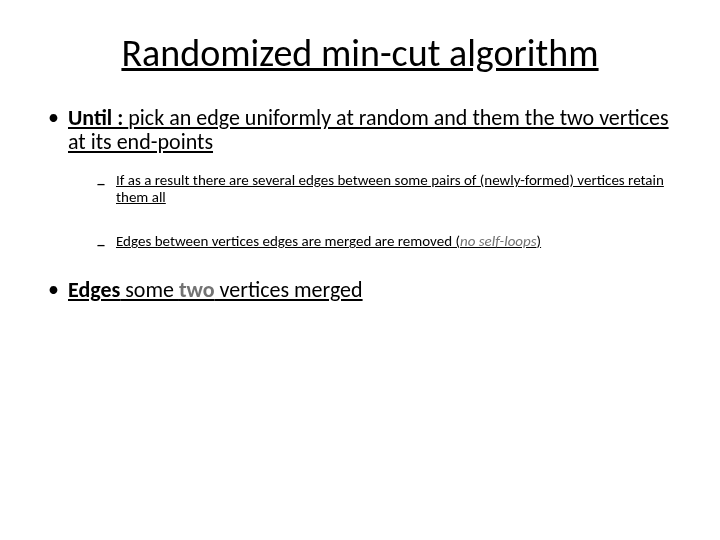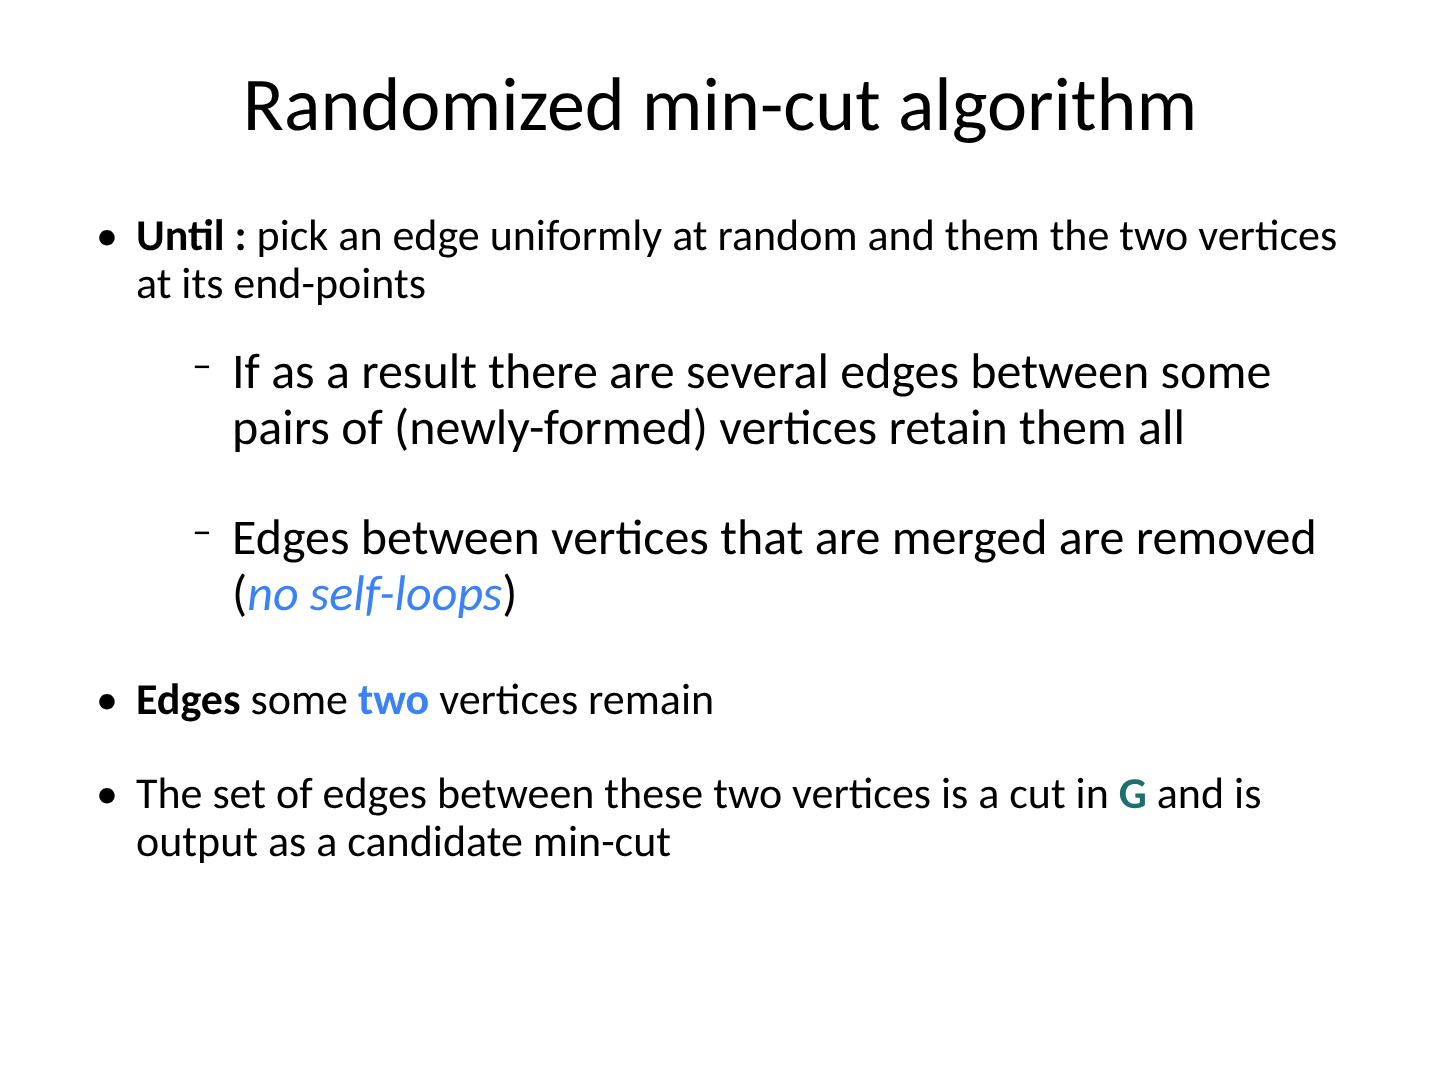--- a/index.html
+++ b/index.html
@@ -11,20 +11,21 @@
     font-family: Calibri, "Segoe UI", Arial, sans-serif;
     color: #000000;
     overflow: hidden;
   }
   .slide {
     width: 720px;
     height: 540px;
     position: relative;
     box-sizing: border-box;
     padding: 20px 40px 20px 40px;
+    text-decoration: underline;
   }
   .title {
     font-size: 38px;
     text-align: center;
     margin: 10px 0 30px 0;
     font-weight: 400;
   }
   ul.level1 {
     list-style: none;
     padding: 0;
@@ -46,53 +47,50 @@
   }
   ul.level2 {
     list-style: none;
     padding: 0;
     margin: 18px 0 0 24px;
   }
   ul.level2 > li {
     position: relative;
     padding-left: 24px;
     margin-bottom: 28px;
-    font-size: 25px;
+    font-size: 15px;
     line-height: 1.1;
   }
   ul.level2 > li::before {
     content: "–";
     position: absolute;
     left: 4px;
     top: 0;
     font-size: 20px;
   }
   .b { font-weight: 700; }
-  .red { color: #3b82f6; }
+  .red { color: #737373; }
   .teal { color: #1f6f6f; }
   .i { font-style: italic; }
 </style>
 </head>
 <body>
 
 <div class="slide">
   <h1 class="title">Randomized min-cut algorithm</h1>
 
   <ul class="level1">
     <li>
       <span class="b">Until : </span><span>pick an edge uniformly at random and them the two vertices at its end-points</span>
       <ul class="level2">
         <li>If as a result there are several edges between some pairs of (newly-formed) vertices retain them all</li>
         <li>
-          <span>Edges between vertices that are merged are removed (</span><span class="red i">no self-loops</span><span>)</span>
+          <span>Edges between vertices edges are merged are removed (</span><span class="red i">no self-loops</span><span>)</span>
         </li>
       </ul>
     </li>
 
     <li>
-      <span class="b">Edges</span><span> some </span><span class="b red">two</span><span> vertices remain</span>
+      <span class="b">Edges</span><span> some </span><span class="b red">two</span><span> vertices merged</span>
     </li>
 
-    <li>
-      <span>The set of edges between these two vertices is a cut in </span><span class="b teal">G</span><span> and is output as a candidate min-cut</span>
-    </li>
   </ul>
 </div>
 
 </body></html>

